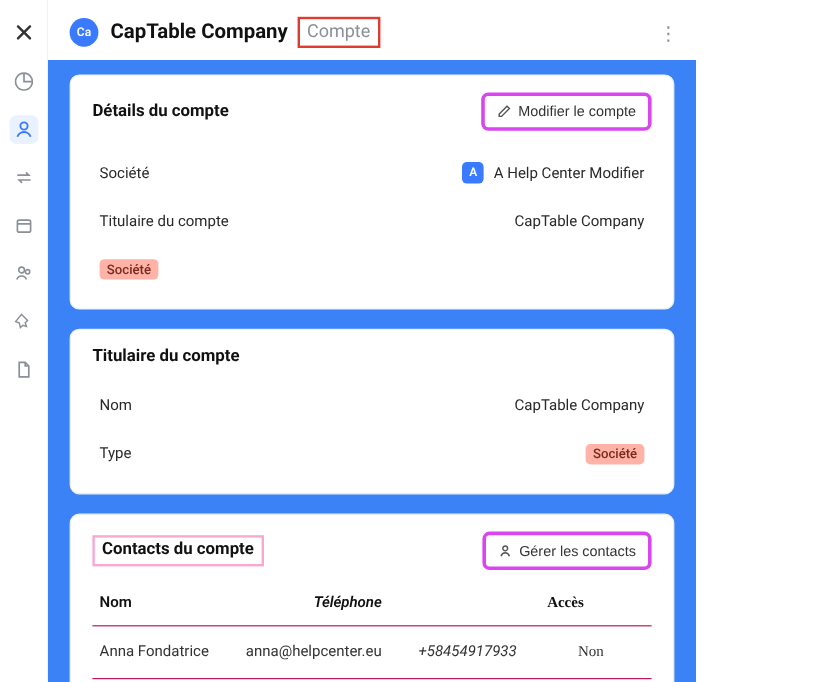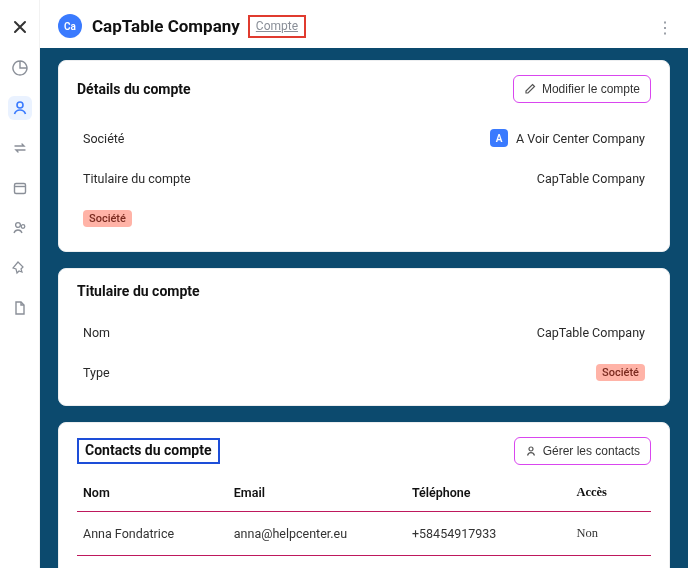--- a/index.html
+++ b/index.html
@@ -1,44 +1,44 @@
 <!DOCTYPE html>
 <html><head>
 <meta charset="utf-8">
 <style>
   * { box-sizing: border-box; margin:0; padding:0; }
   html,body { width:688px; height:568px; font-family:-apple-system,BlinkMacSystemFont,'Segoe UI',Roboto,Arial,sans-serif; background:#fff; font-size:13px; color:#1a1a1a; overflow:hidden;}
-  .page { display:flex; width:688px; height:568px; }
+  .page { display:flex; width:580px; height:568px; }
   .side { width:40px; min-width:40px; border-right:1px solid #f2f2f2; display:flex; flex-direction:column; align-items:center; padding-top:18px; gap:16px; }
   .side .close { cursor:pointer; width:18px; height:18px; display:flex; align-items:center; justify-content:center; color:#333; margin-bottom:4px;}
   .side .ic { width:24px; height:24px; display:flex; align-items:center; justify-content:center; color:#8a8f98; border-radius:6px; cursor:pointer; }
   .side .ic.active { background:#eaf2ff; color:#3a7afe; }
   .main { flex:1; display:flex; flex-direction:column; }
   .hdr { display:flex; align-items:center; padding:14px 18px 10px 18px; gap:10px; position:relative;}
   .avatar { width:24px; height:24px; border-radius:50%; background:#3a7afe; color:#fff; font-size:10px; font-weight:600; display:flex; align-items:center; justify-content:center; }
   .title { font-size:17px; font-weight:700; color:#111; }
   .tagbox { border:2px solid #e03b2f; padding:1px 6px 3px 6px; margin-left:-2px; }
-  .tag { font-size:12px; color:#8a8f98;text-decoration:underline; }
+  .tag { font-size:15px; color:#8a8f98; }
   .kebab { position:absolute; right:14px; top:18px; color:#8a8f98; cursor:pointer; font-size:16px; letter-spacing:1px;}
-  .content { flex:1; overflow:auto; background:#0c4a6e; padding:12px 18px 20px 18px; display:flex; flex-direction:column; gap:16px; }
+  .content { flex:1; overflow:auto; background:#3b82f6; padding:12px 18px 20px 18px; display:flex; flex-direction:column; gap:16px; }
   .card { background:#fff; border:1px solid #eceef0; border-radius:8px; }
   .card-hd { display:flex; align-items:center; justify-content:space-between; padding:14px 18px 10px 18px;}
   .card-ttl { font-size:14px; font-weight:700; color:#111;}
-  .btn { border:1px solid #d946ef; background:#fff; border-radius:6px; font-size:12px; padding:6px 10px; color:#333; display:inline-flex; align-items:center; gap:6px; cursor:pointer;}
+  .btn { border:3px solid #d946ef; background:#fff; border-radius:6px; font-size:12px; padding:6px 10px; color:#333; display:inline-flex; align-items:center; gap:6px; cursor:pointer;}
   .rows { padding:4px 0 12px 0;}
   .row { display:flex; align-items:center; justify-content:space-between; padding:12px 24px; font-size:12.5px;gap:17px; }
   .row .lbl { color:#2a2a2a; }
   .row .val { color:#2a2a2a; display:flex; align-items:center; gap:8px; }
   .chip { background:#3a7afe; color:#fff; width:18px; height:18px; border-radius:4px; font-size:10px; font-weight:600; display:flex; align-items:center; justify-content:center; }
   .pill { background:#ffb3a7; color:#7a2a1f; border-radius:4px; font-size:11px; padding:2px 6px; font-weight:500;}
-  .hlbox { border:2px solid #1d4ed8; padding:2px 6px 4px 6px; display:inline-block; }
+  .hlbox { border:2px solid #f9a8d4; padding:2px 6px 4px 6px; display:inline-block; }
   .tbl { padding:0 18px 8px 18px; }
   .thd { display:flex; padding:10px 6px; color:#111; font-size:12.5px; font-weight:600; border-bottom:1px solid transparent;}
   .trow { display:flex; padding:14px 6px; font-size:12.5px; color:#333; border-top:1px solid #be185d;}
-  .c1 { flex:1.1; } .c2 { flex:1.3; } .c3 { flex:1.2; } .c4 { flex:0.5;font-family:Liberation Serif, serif; }
+  .c1 { flex:1.1; } .c2 { flex:1.3; } .c3 { flex:1.2;font-style:italic; } .c4 { flex:0.5;font-family:Liberation Serif, serif; }
   svg { display:block; }
 </style>
 </head>
 <body>
 
 <div class="page">
   <div class="side">
     <div class="close">
       <svg width="14" height="14" viewBox="0 0 14 14">
           <path d="M2 2 L12 12 M12 2 L2 12" stroke="#333" stroke-width="2" stroke-linecap="round"></path>
@@ -106,21 +106,21 @@
                 <path d="M8.5 1.5l2 2L4 10H2V8z" fill="none" stroke="#555" stroke-width="1.2"></path>
               </svg>
             <span>Modifier le compte</span>
           </button>
         </div>
         <div class="rows">
           <div class="row">
             <span class="lbl">Société</span>
             <span class="val">
               <span class="chip">A</span>
-              <span>A Voir Center Company</span>
+              <span>A Help Center Modifier</span>
             </span>
           </div>
           <div class="row">
             <span class="lbl">Titulaire du compte</span>
             <span class="val">CapTable Company</span>
           </div>
           <div class="row">
             <span class="val">
               <span class="pill">Société</span>
             </span>
@@ -155,21 +155,20 @@
             <svg width="12" height="12" viewBox="0 0 12 12">
                 <circle cx="6" cy="4" r="2" fill="none" stroke="#555" stroke-width="1.2"></circle>
                 <path d="M2.5 10.5c.7-2 2.3-2.8 3.5-2.8s2.8.8 3.5 2.8" fill="none" stroke="#555" stroke-width="1.2"></path>
               </svg>
             <span>Gérer les contacts</span>
           </button>
         </div>
         <div class="tbl">
           <div class="thd">
             <div class="c1">Nom</div>
-            <div class="c2">Email</div>
             <div class="c3">Téléphone</div>
             <div class="c4">Accès</div>
           </div>
           <div class="trow">
             <div class="c1">Anna Fondatrice</div>
             <div class="c2">anna@helpcenter.eu</div>
             <div class="c3">+58454917933</div>
             <div class="c4">Non</div>
           </div>
           <div class="trow">

